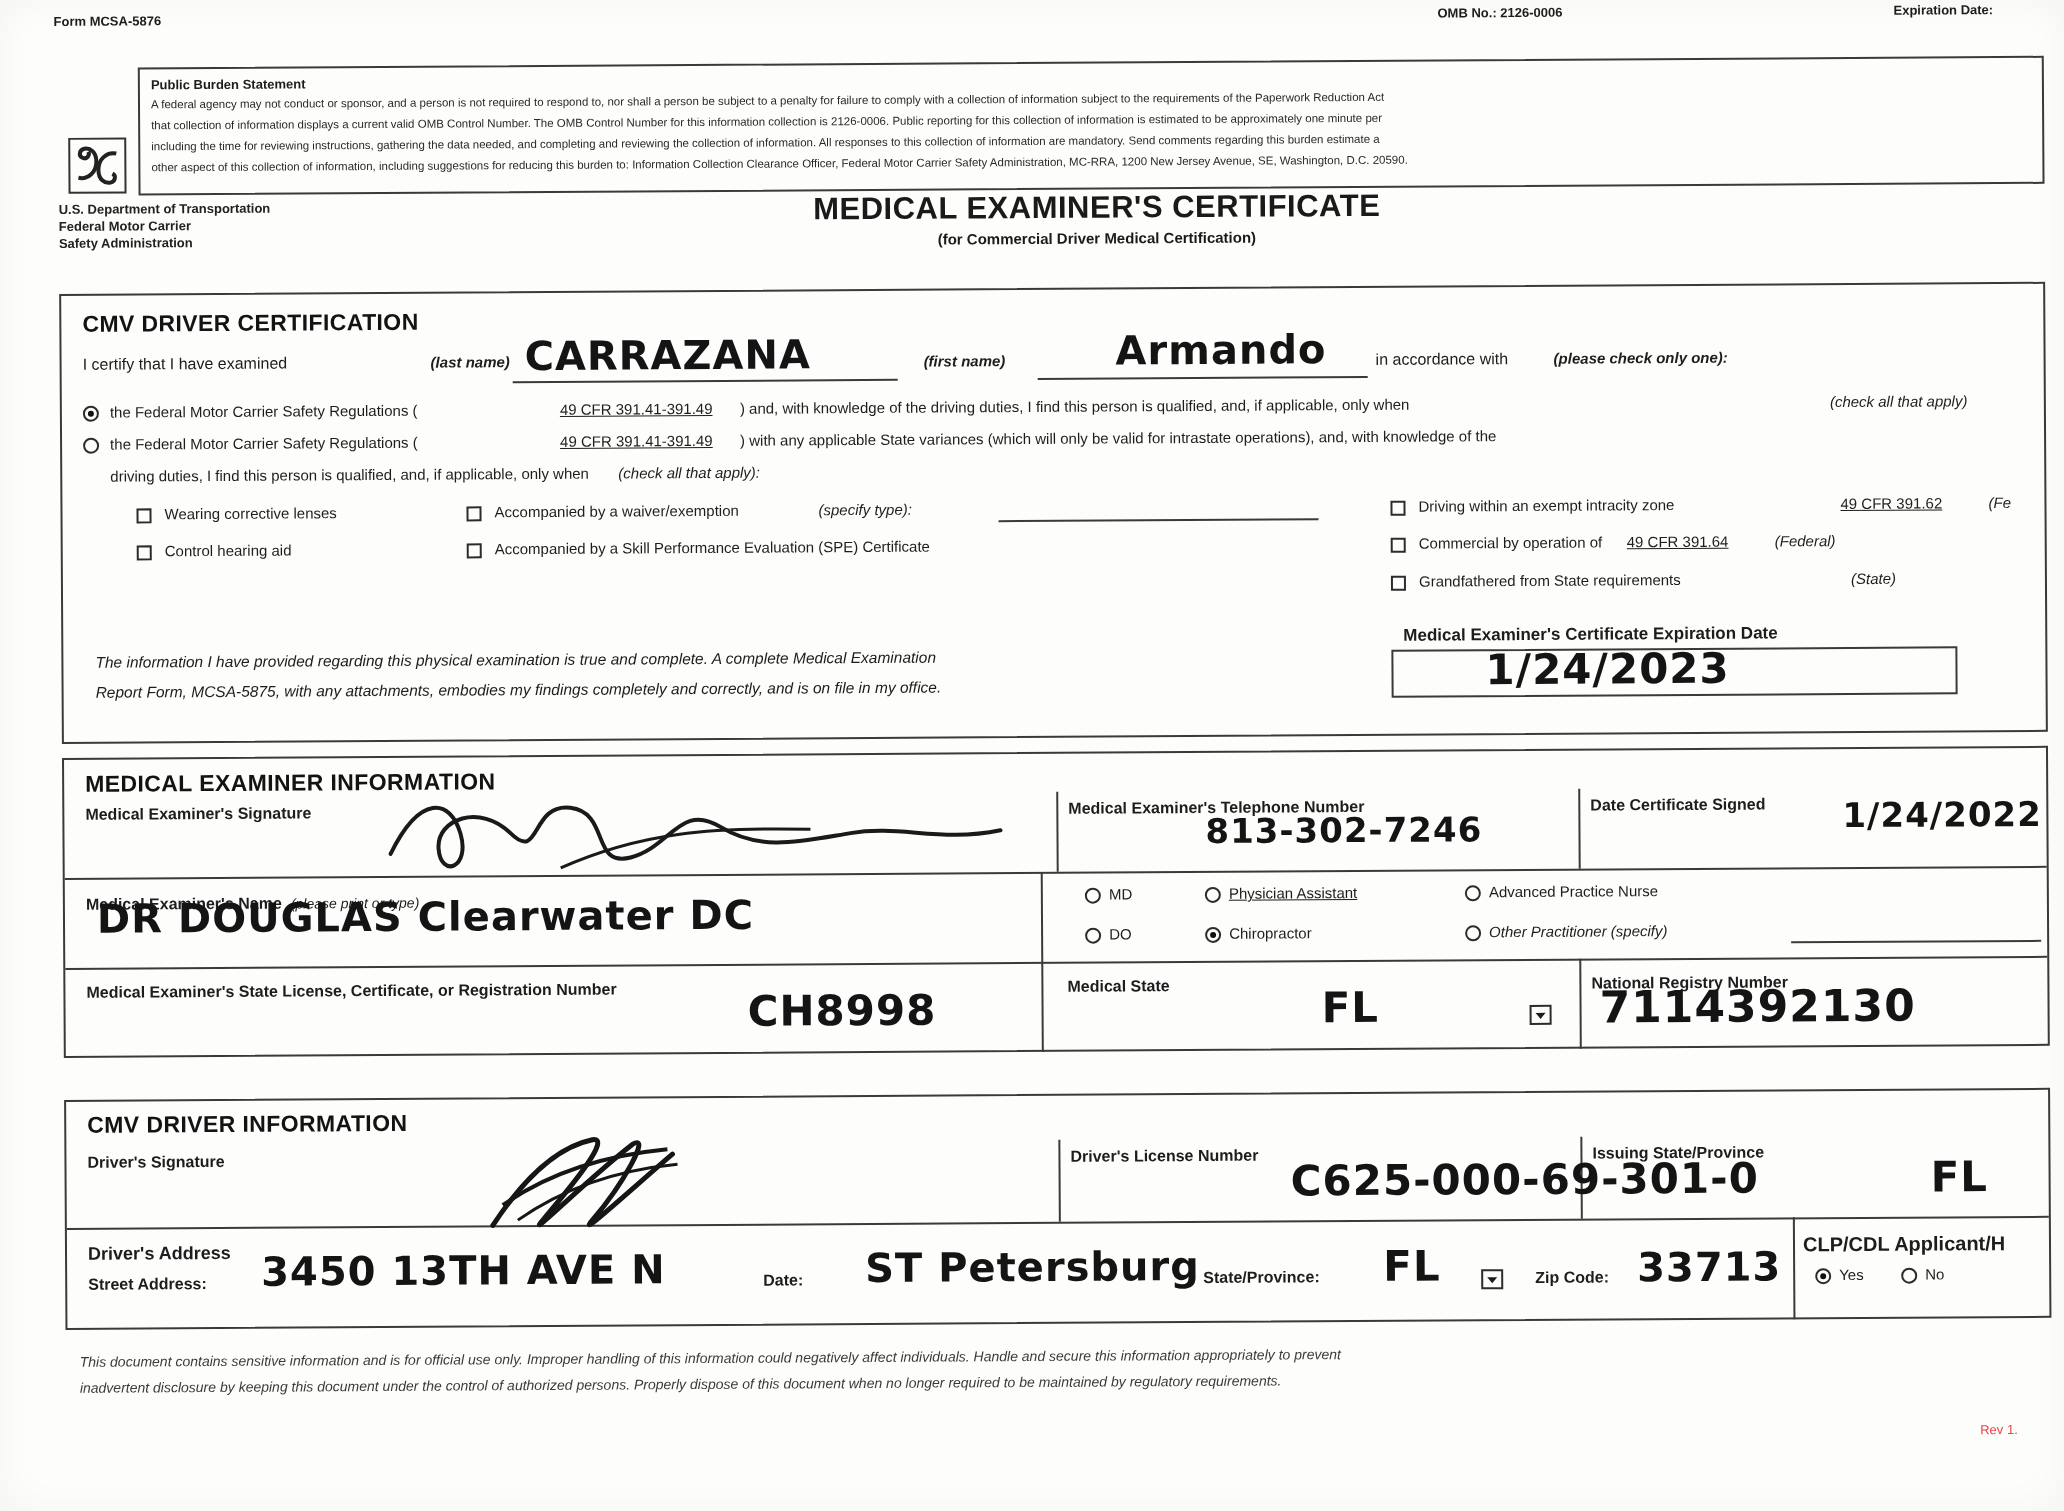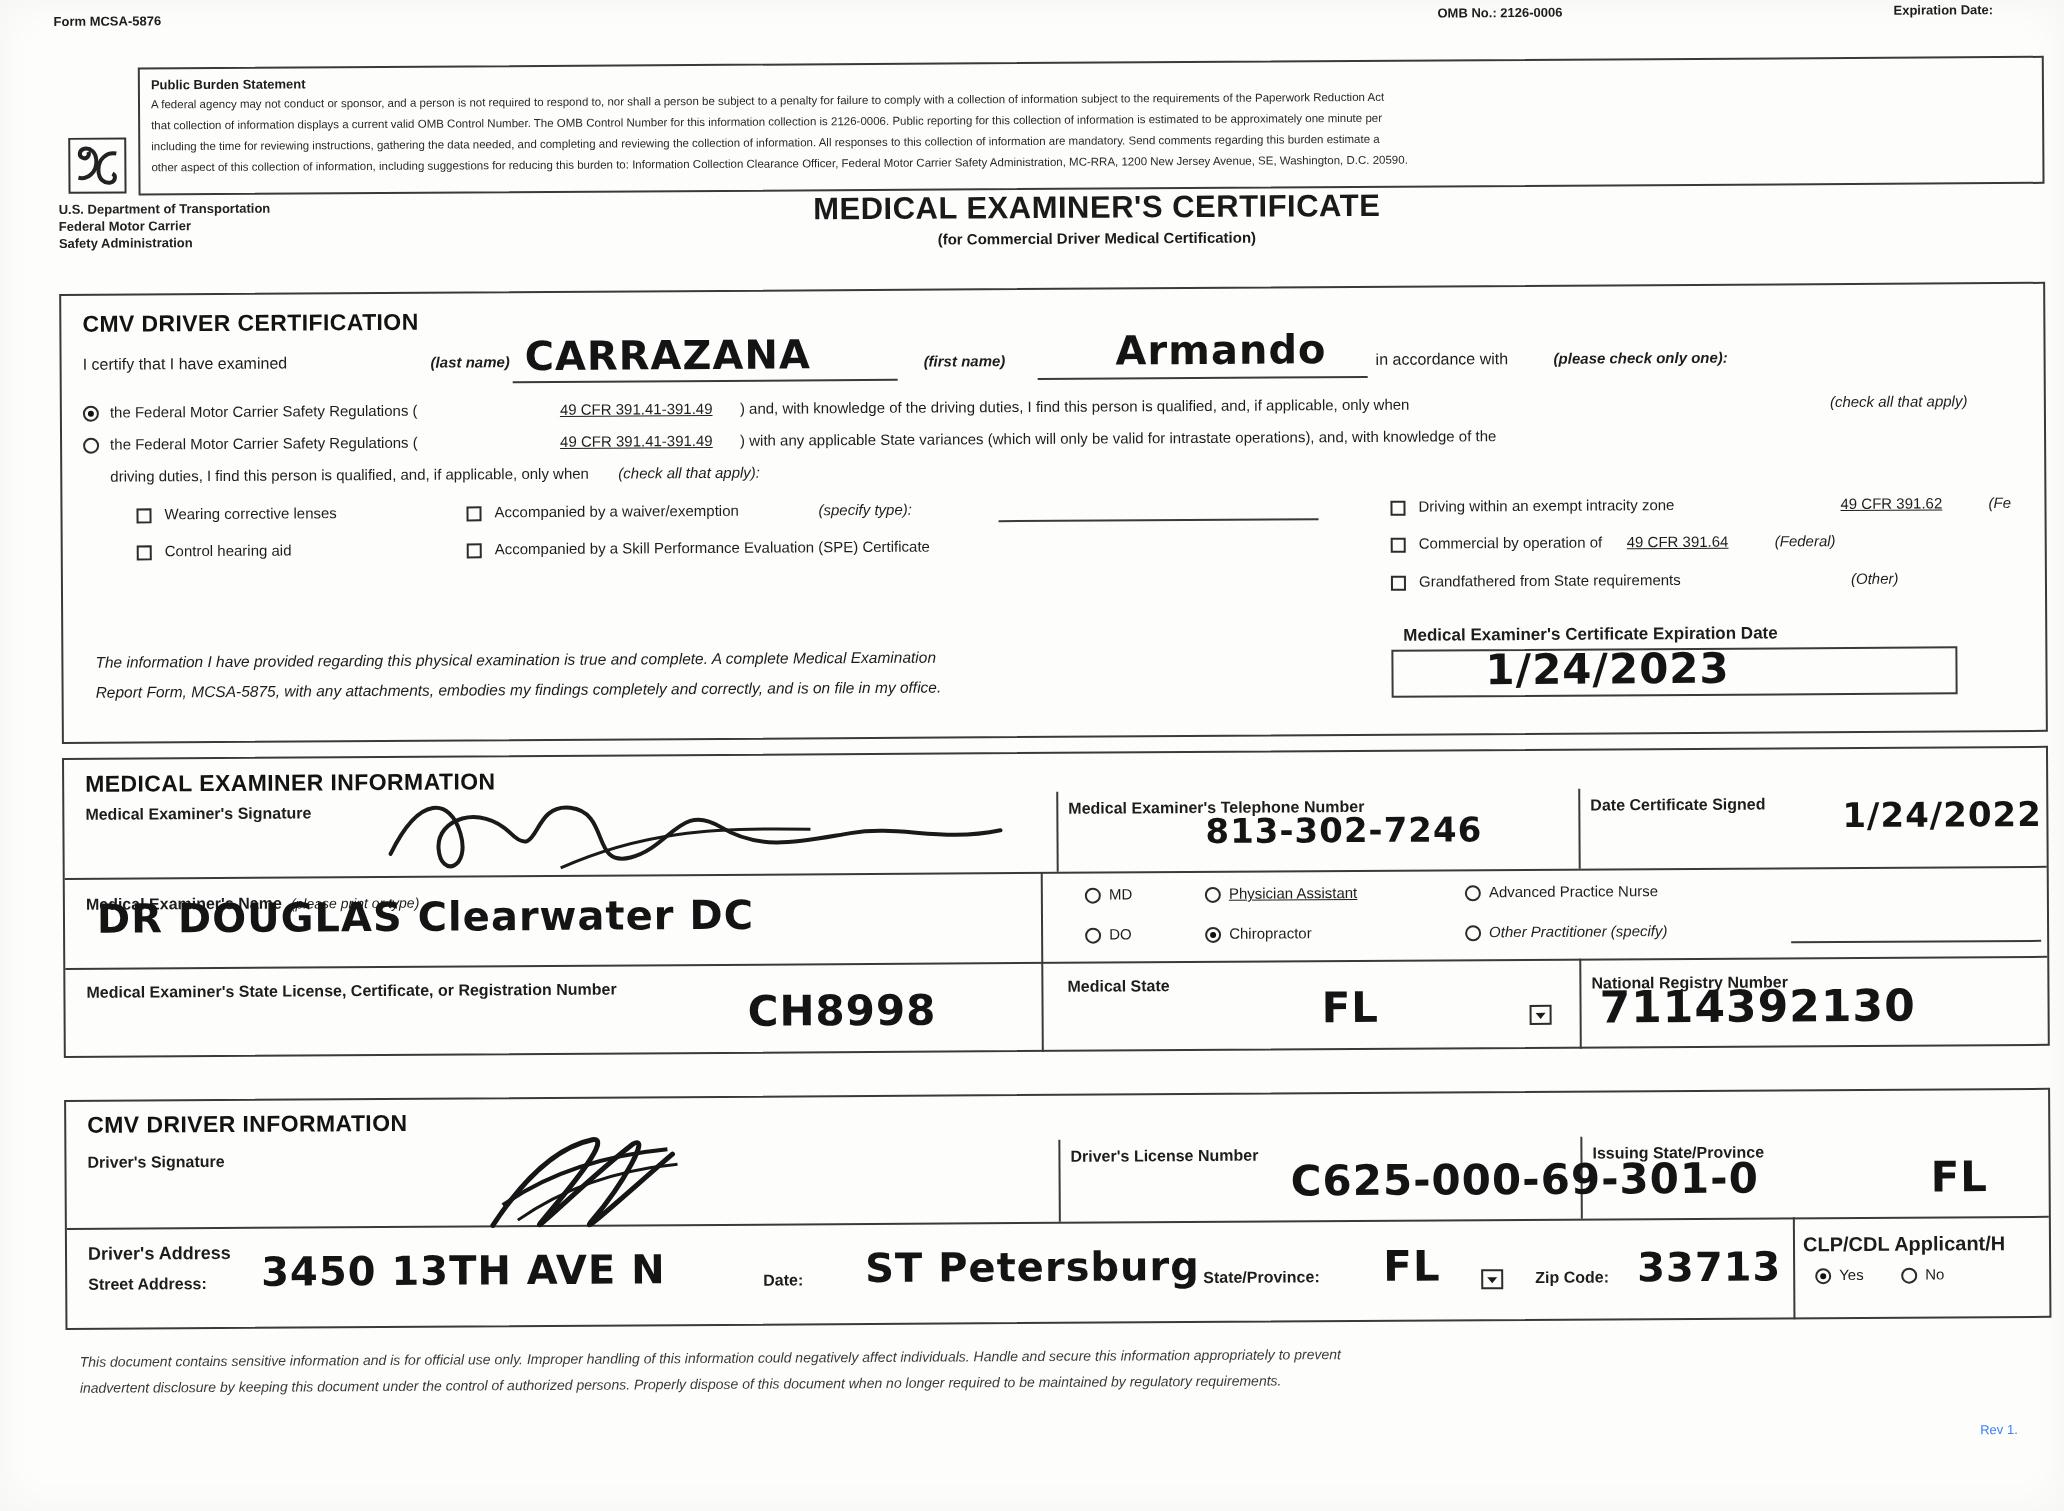--- a/index.html
+++ b/index.html
@@ -204,21 +204,21 @@
   <div class="lbl ul" style="left:1842px; top:500px; font-size:15px;">49 CFR 391.62</div>
   <div class="lbl ital" style="left:1990px; top:500px; font-size:15px;">(Fe</div>
 
   <div class="ck" style="left:1392px; top:540px;"></div>
   <div class="lbl" style="left:1420px; top:537px; font-size:15px;">Commercial by operation of</div>
   <div class="lbl ul" style="left:1628px; top:537px; font-size:15px;">49 CFR 391.64</div>
   <div class="lbl ital" style="left:1776px; top:537px; font-size:15px;">(Federal)</div>
 
   <div class="ck" style="left:1392px; top:578px;"></div>
   <div class="lbl" style="left:1420px; top:575px; font-size:15px;">Grandfathered from State requirements</div>
-  <div class="lbl ital" style="left:1852px; top:575px; font-size:15px;">(Other)</div>
+  <div class="lbl ital" style="left:1852px; top:575px; font-size:15px;">(State)</div>
 
   <div class="lbl ital" style="left:96px; top:648px; font-size:15.5px;">The information I have provided regarding this physical examination is true and complete. A complete Medical Examination</div>
   <div class="lbl ital" style="left:96px; top:678px; font-size:15.5px;">Report Form, MCSA-5875, with any attachments, embodies my findings completely and correctly, and is on file in my office.</div>
 
   <div class="lbl bold" style="left:1404px; top:628px; font-size:17px;">Medical Examiner's Certificate Expiration Date</div>
   <div class="box" style="left:1392px; top:652px; width:566px; height:48px; border-width:2.5px;"></div>
   <div class="hw big" style="left:1486px; top:648px; font-size:42px;">1/24/2023</div>
 
   <div class="box" style="left:62px; top:752px; width:1986px; height:300px;"></div>
   <div class="sec-title" style="left:85px; top:765px;">MEDICAL EXAMINER INFORMATION</div>
@@ -311,16 +311,16 @@
   <div class="hw big" style="left:1634px; top:1248px; font-size:40px;">33713</div>
 
   <div class="lbl bold" style="left:1800px; top:1238px; font-size:20px;">CLP/CDL Applicant/H</div>
   <div class="rad filled" style="left:1812px; top:1273px;"></div>
   <div class="lbl" style="left:1836px; top:1271px; font-size:15px;">Yes</div>
   <div class="rad" style="left:1898px; top:1273px;"></div>
   <div class="lbl" style="left:1922px; top:1271px; font-size:15px;">No</div>
 
   <div class="lbl ital" style="left:76px; top:1348px; font-size:14px; color:#3a3a3a;">This document contains sensitive information and is for official use only. Improper handling of this information could negatively affect individuals. Handle and secure this information appropriately to prevent</div>
   <div class="lbl ital" style="left:76px; top:1374px; font-size:14px; color:#3a3a3a;">inadvertent disclosure by keeping this document under the control of authorized persons. Properly dispose of this document when no longer required to be maintained by regulatory requirements.</div>
-  <div class="lbl" style="left:1976px; top:1428px; font-size:13px; color:#3b82f6;">Rev 1.</div>
+  <div class="lbl" style="left:1976px; top:1428px; font-size:13px; color:#ef4444;">Rev 1.</div>
 
 </div>
 </div>
 
 </body></html>

